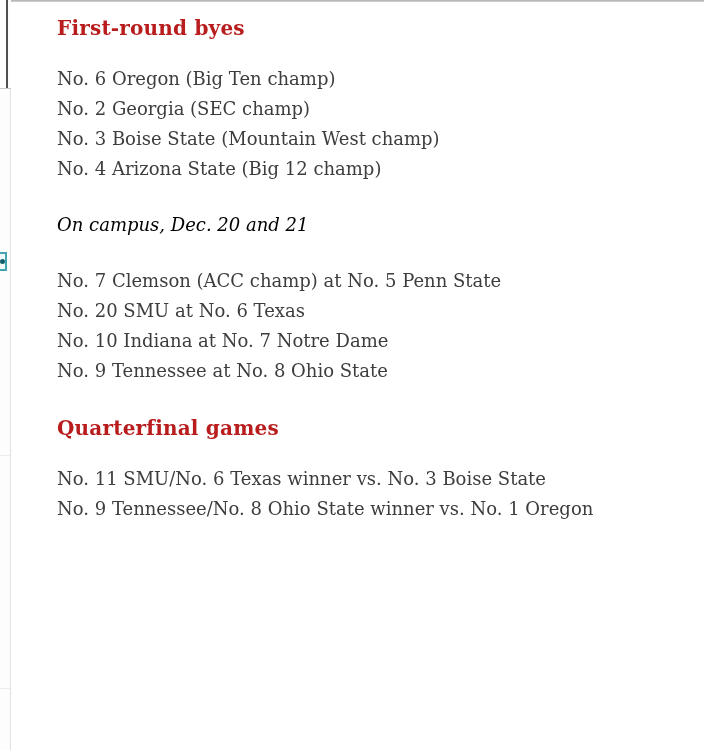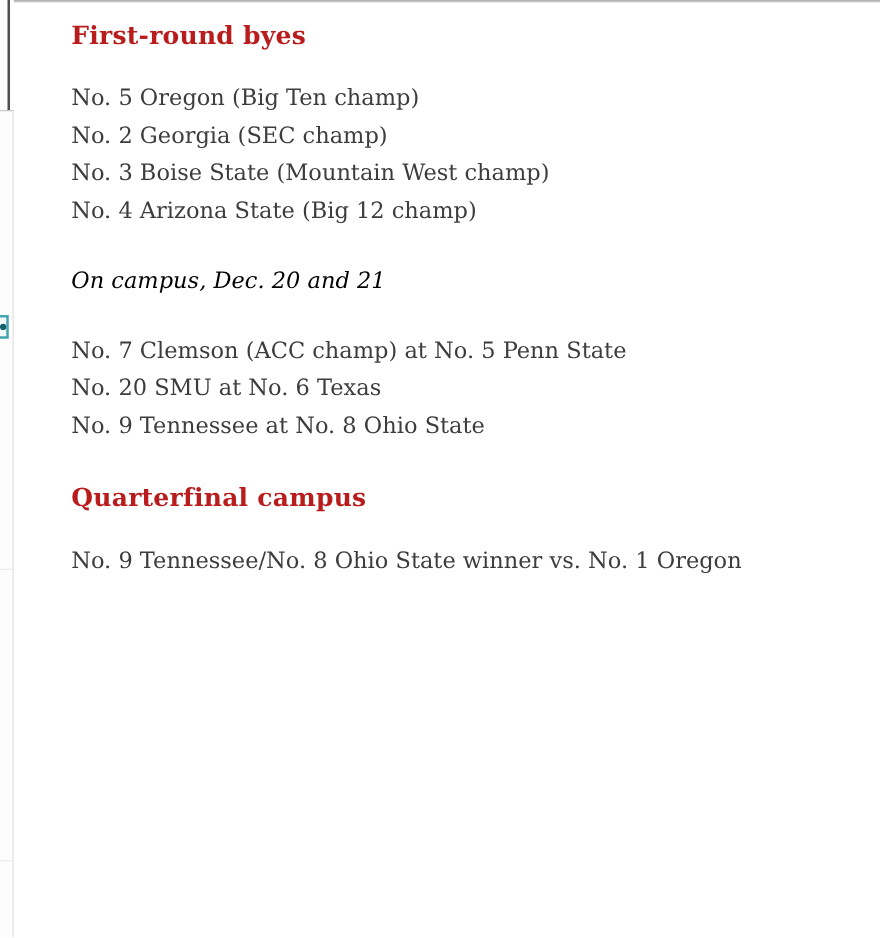--- a/index.html
+++ b/index.html
@@ -120,31 +120,33 @@
 </div>
 
 <div class="marker">
   <div class="marker-dot"></div>
 </div>
 
 <div class="content">
 
   <h3 class="first">First-round byes</h3>
   <p>
-    <span>No. 5 Oregon (Big Ten champ)</span>
+    <span>No. 6 Oregon (Big Ten champ)</span>
     <span>No. 2 Georgia (SEC champ)</span>
     <span>No. 3 Boise State (Mountain West champ)</span>
     <span>No. 4 Arizona State (Big 12 champ)</span>
   </p>
 
   <p class="intro">On campus, Dec. 20 and 21</p>
   <p>
     <span>No. 7 Clemson (ACC champ) at No. 5 Penn State</span>
     <span>No. 20 SMU at No. 6 Texas</span>
+    <span>No. 10 Indiana at No. 7 Notre Dame</span>
     <span>No. 9 Tennessee at No. 8 Ohio State</span>
   </p>
 
-  <h3>Quarterfinal campus</h3>
+  <h3>Quarterfinal games</h3>
   <p>
+    <span>No. 11 SMU/No. 6 Texas winner vs. No. 3 Boise State</span>
     <span>No. 9 Tennessee/No. 8 Ohio State winner vs. No. 1 Oregon</span>
   </p>
 
 </div>
 
 </body></html>

